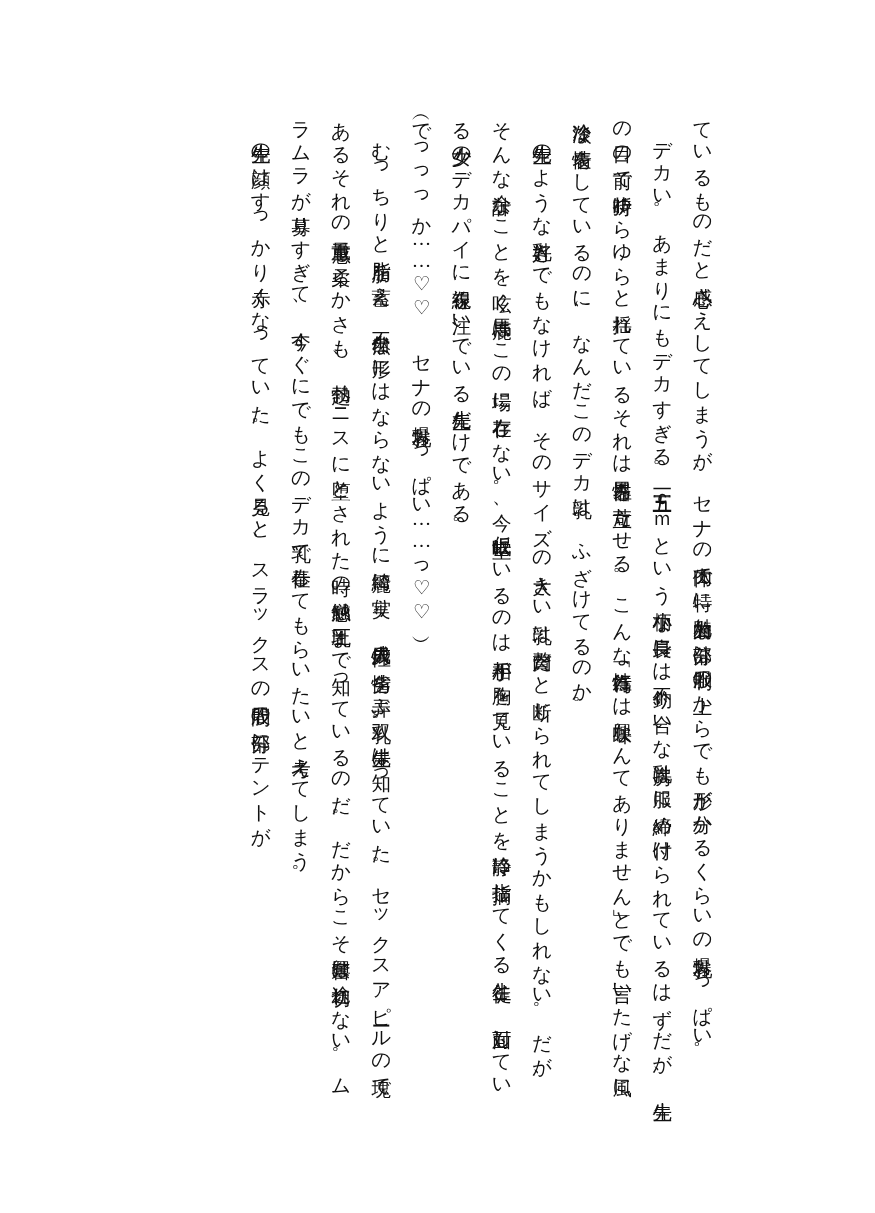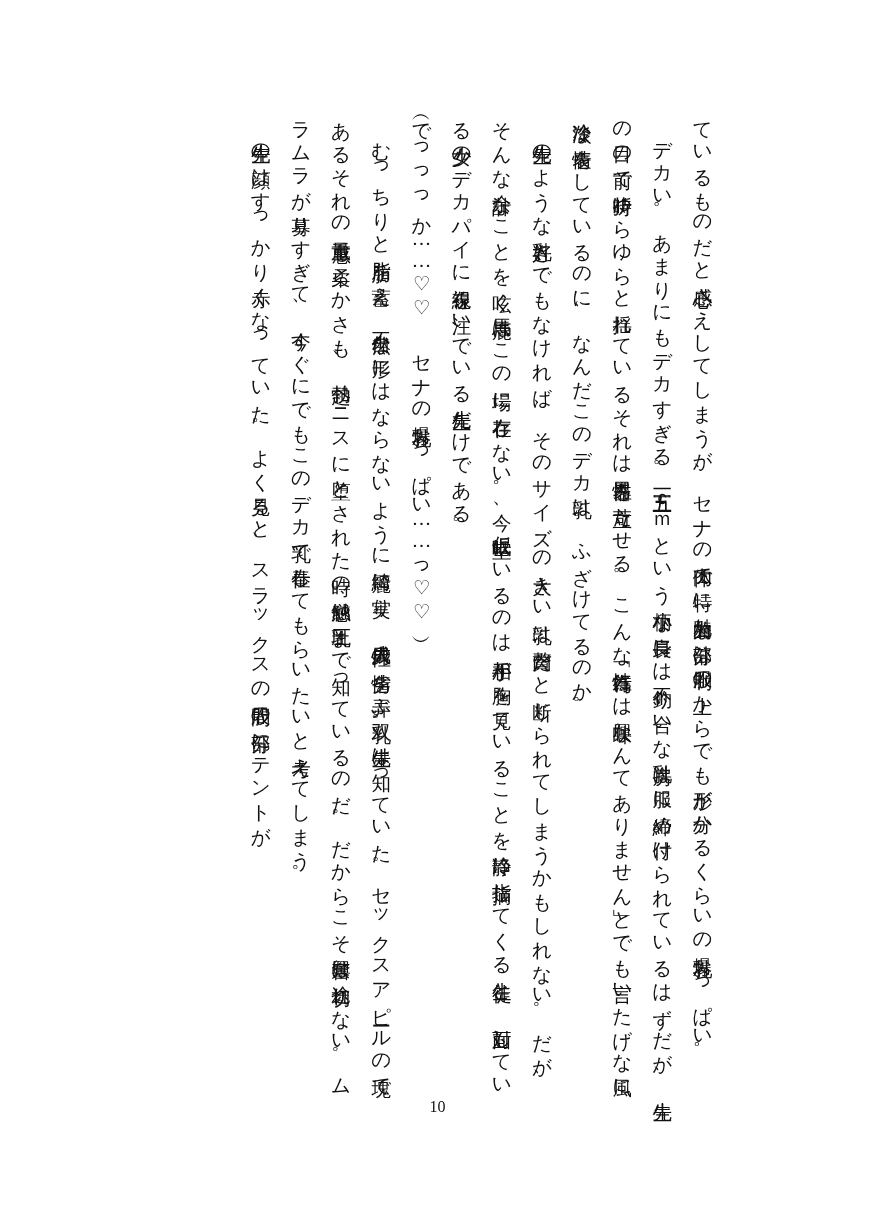--- a/index.html
+++ b/index.html
@@ -61,15 +61,14 @@
 
   <div class="vtext">
     <p class="noindent">ているものだと感心さえしてしまうが、セナの肉体で特に魅力的な部分は制服の上からでも形が分かるくらいの爆乳おっぱい。</p>
     <p>デカい。あまりにもデカすぎる。一五五ｃｍという小柄な身長には不釣り合いな乳房は服に締め付けられているはずだが、先生の目の前で時折ゆらゆらと揺れているそれは男性器を苛立たせる。こんな「性行為には興味なんてありません」とでも言いたげな風に冷淡な表情をしているのに、なんだこのデカ乳は。ふざけてるのか。</p>
     <p>先生のような乳好きでもなければ、そのサイズの大きい乳は贅肉だと断じられてしまうかもしれない。だが、そんな余計なことを呟く馬鹿はこの場に存在しない。今、仮眠室にいるのは相手が胸を見ていることを冷静に指摘してくる生徒と、対面している少女のデカパイに視線を注いでいる先生だけである。</p>
     <p class="noindent">（でっっっか……♡♡　セナの爆乳おっぱい……っ♡♡）</p>
     <p>むっちりと脂肪を蓄え、不自然な形にはならないように綺麗に実り、成人男性の劣情を弄ぶ双乳。先生は知っていた。セックスアピールの塊であるそれの重量感も柔らかさも、勃起ペニスに堕とされた時の感触や乳圧まで知っているのだ。だからこそ興奮は途切れない。ムラムラが募りすぎて、今すぐにでもこのデカ乳で奉仕してもらいたいと考えてしまう。</p>
     <p>先生の顔はすっかり赤くなっていた。よく見ると、スラックスの股間の部分にテントが</p>
   </div>
 
-  <div class="page-number">10</div>
 
 </div>
 
 </body></html>

